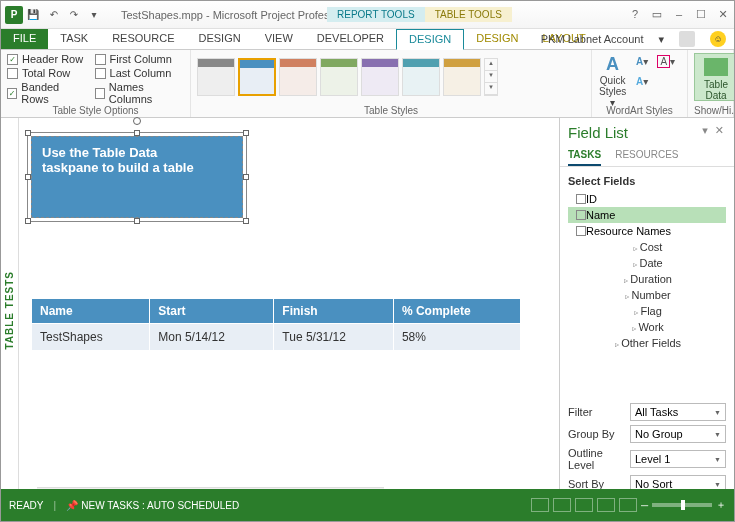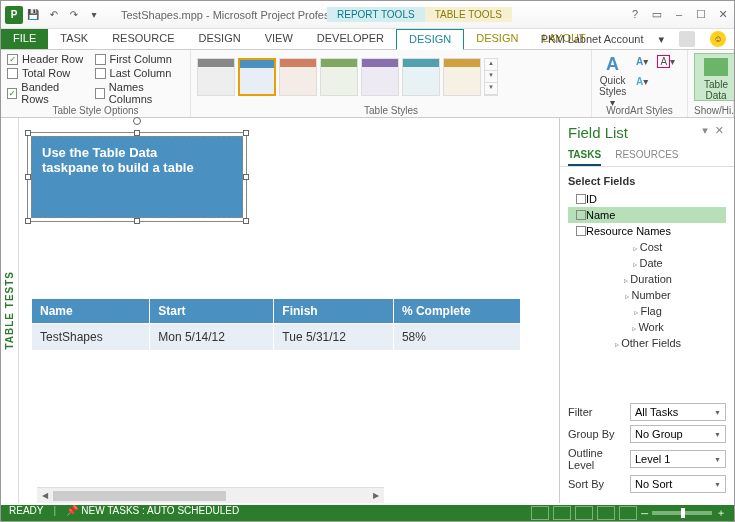--- a/index.html
+++ b/index.html
@@ -92,21 +92,21 @@
 .pane .crow .sel { flex: 1; border: 1px solid #bbb; padding: 2px 4px; background: #fff; display: flex; justify-content: space-between; align-items: center; }
 .pane .crow .sel .ar { font-size: 7px; color: #666; }
 
 
 .hscroll { position: absolute; bottom: 0; left: 18px; right: 175px; height: 16px; background: #f0f0f0; border-top: 1px solid #ddd; display: flex; }
 .hscroll .ar { width: 16px; text-align: center; font-size: 8px; color: #666; line-height: 16px; }
 .hscroll .track { flex: 1; position: relative; }
 .hscroll .thumb { position: absolute; left: 0; width: 55%; height: 10px; top: 3px; background: #ccc; }
 
 
-.status { position: absolute; bottom: 0; left: 0; right: 0; height: 16px; background: #2b7d2b; color: #fff; display: flex; padding: 0 8px; font-size: 10px; }
+.status { position: absolute; bottom: 0; left: 0; right: 0; height: 32px; background: #2b7d2b; color: #fff; display: flex; align-items: center; padding: 0 8px; font-size: 10px; }
 .status .sep { margin: 0 10px; opacity: .5; }
 .status .right { margin-left: auto; display: flex; gap: 4px; align-items: center; }
 .status .vbtn { width: 18px; height: 14px; border: 1px solid rgba(255,255,255,.4); }
 </style>
 </head>
 <body>
 
 <div class="titlebar">
   <div class="qa">
     <div class="app-icon">P</div>

